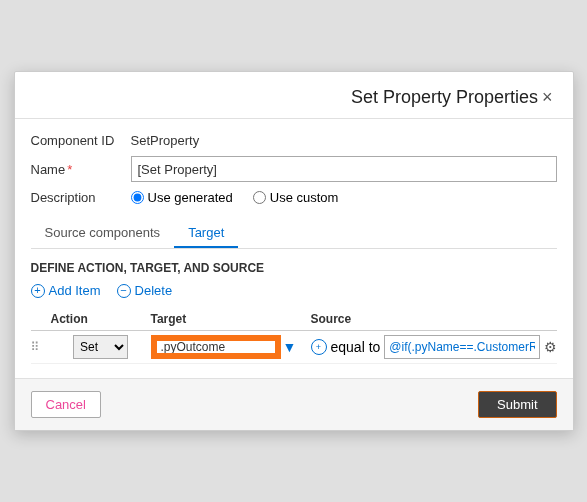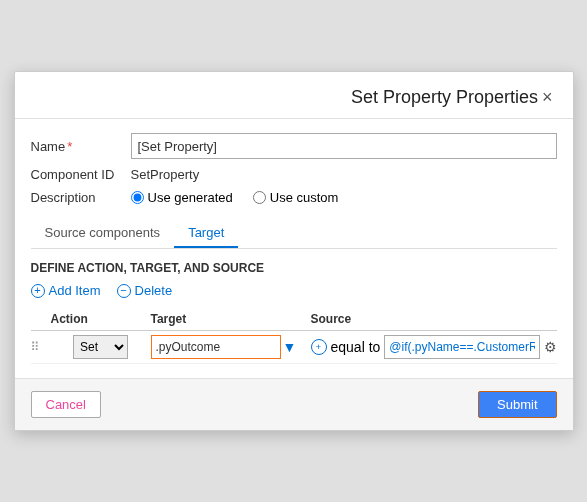--- a/index.html
+++ b/index.html
@@ -186,21 +186,21 @@
       padding: 0 2px;
       width: 55px;
     }
     .target-cell {
       display: flex;
       align-items: center;
     }
     .target-input {
       width: 130px;
       height: 24px;
-      border: 1px solid #f97316;
+      border: 6px solid #f97316;
       font-size: 12px;
       padding: 2px 4px;
       color: #333;
     }
     .target-arrow {
       margin-left: 2px;
       color: #0070d2;
       font-size: 14px;
       cursor: pointer;
     }
@@ -253,51 +253,51 @@
     .btn-cancel {
       background: #fff;
       border: 1px solid #aaa;
       padding: 5px 14px;
       font-size: 13px;
       cursor: pointer;
       color: #ec4899;
       border-radius: 2px;
     }
     .btn-submit {
-      background: #3b82f6;
+      background: #404040;
       border: 1px solid #c96010;
       padding: 5px 18px;
       font-size: 13px;
       cursor: pointer;
       color: #fff;
       border-radius: 2px;
     }
   </style>
 </head>
 <body>
 
 <div class="dialog">
 
   <div class="dialog-header">
     <span class="dialog-title">Set Property Properties</span>
     <button class="close-btn">×</button>
   </div>
 
   <div class="dialog-body">
+
+    <div class="form-row">
+      <span class="form-label">Component ID</span>
+      <span class="form-value">SetProperty</span>
+    </div>
 
     <div class="form-row">
       <label class="form-label">
         <span>Name</span><span class="required-star">*</span>
       </label>
       <input class="form-input" type="text" value="[Set Property]" style="">
-    </div>
-
-    <div class="form-row">
-      <span class="form-label">Component ID</span>
-      <span class="form-value">SetProperty</span>
     </div>
 
     <div class="form-row">
       <span class="form-label">Description</span>
       <div class="radio-group">
         <label class="radio-option">
           <input type="radio" name="description" checked="" style="">
           <span>Use generated</span>
         </label>
         <label class="radio-option">

